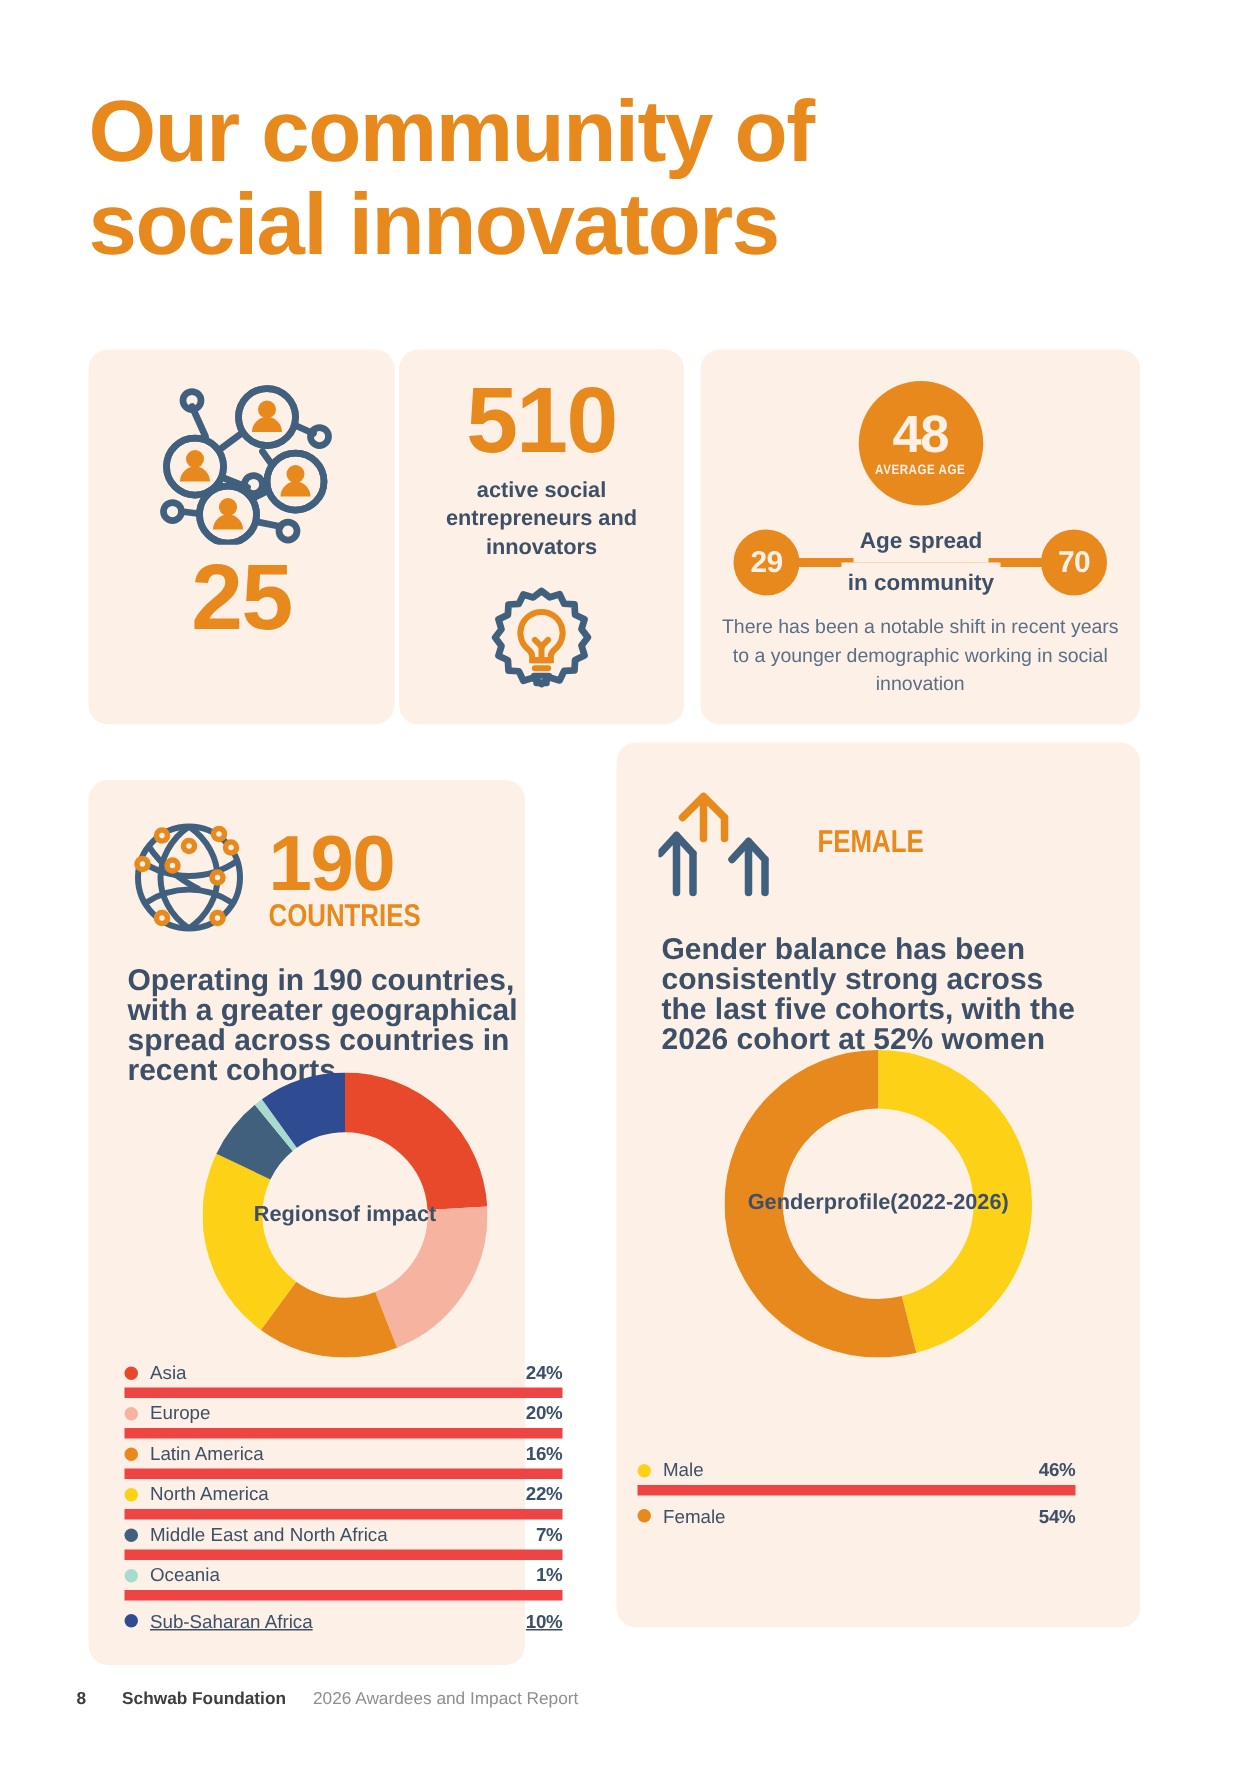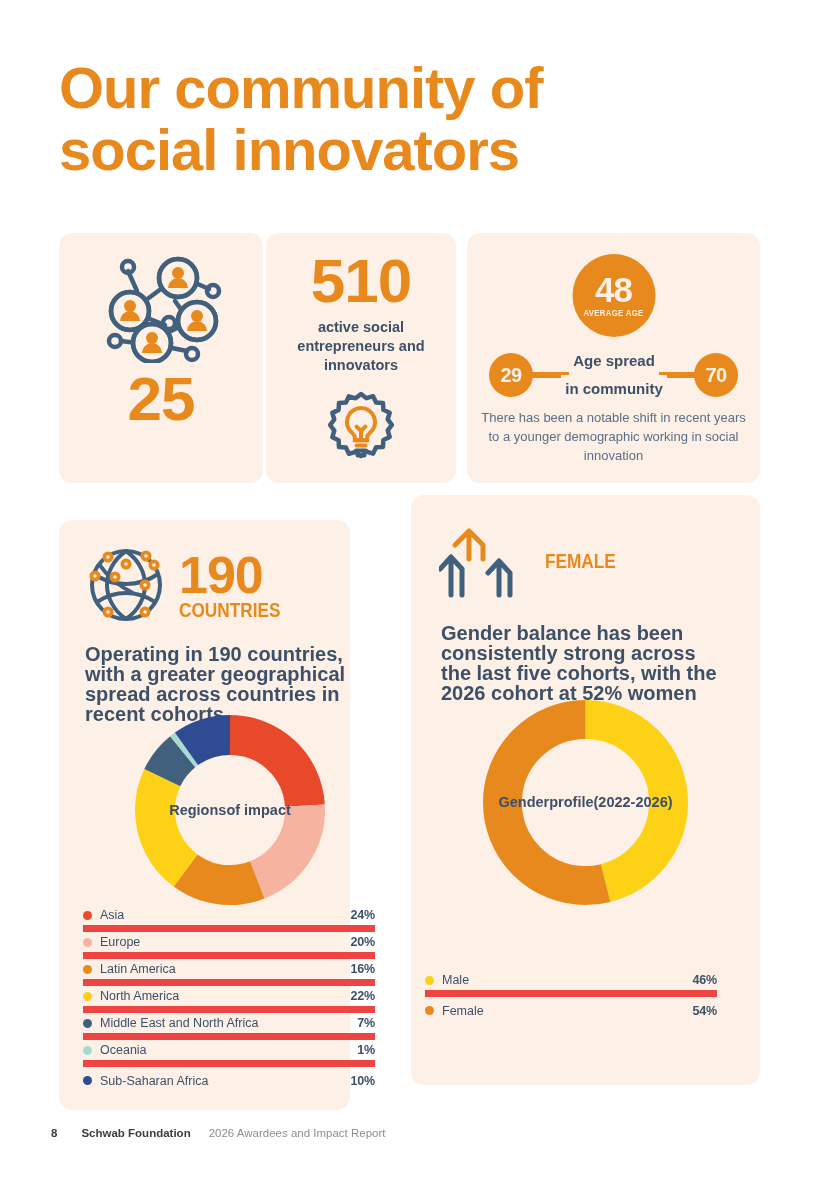--- a/index.html
+++ b/index.html
@@ -117,21 +117,21 @@
   }
 
   .legend{ position:absolute; }
   #regions-legend{ left:24px; top:385px; width:292px; }
   #gender-legend{ left:14px; top:475px; width:292px; }
   .legend-row{
     display:flex; align-items:center; height:27px;
     border-bottom:7px solid #ef4444; font-size:12.5px; color:#3d5068;
   }
   .legend-row:last-child{ border-bottom:none; }
-  #regions-legend .legend-row:last-child{ border-bottom:none; }
+  #regions-legend .legend-row:last-child{ border-bottom:none;text-decoration:underline; }
   .legend-dot{
     width:9px; height:9px; border-radius:50%; margin-right:8px; flex:0 0 9px;
   }
   .legend-label{ flex:1 1 auto; }
   .legend-val{ font-weight:700; font-size:12.5px; letter-spacing:-.2px; }
 
   
   #gender-hdr{ left:28px; top:18px; }
   .arrows-icon{ margin-right:12px; }
   #gender-text{ left:30px; top:128px; width:290px; }

